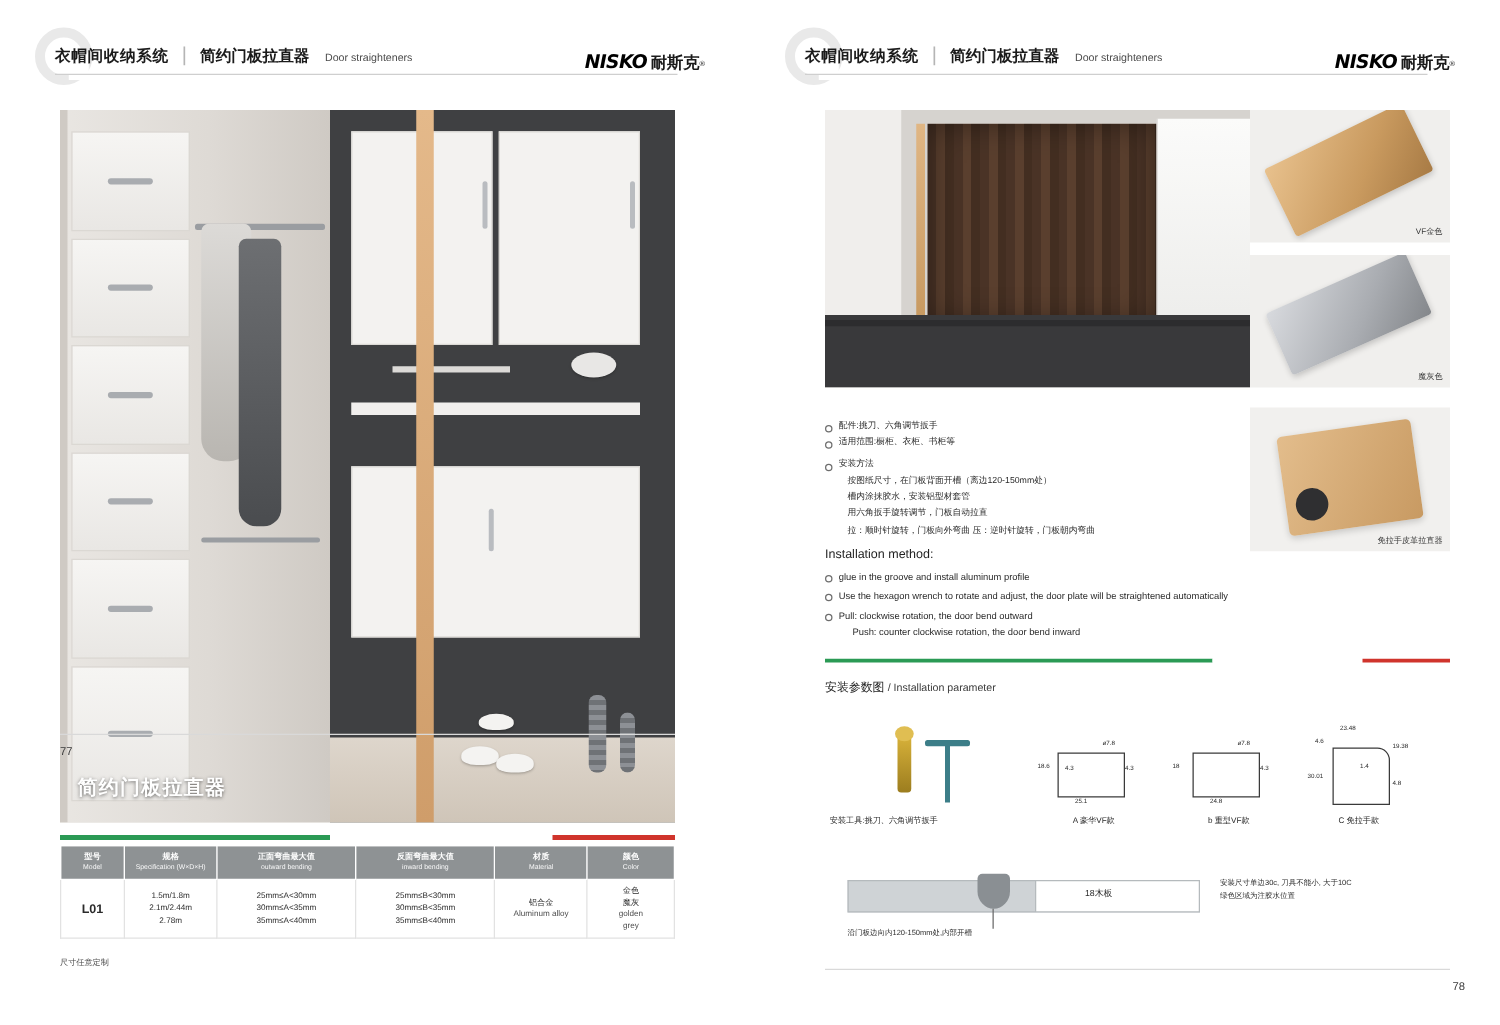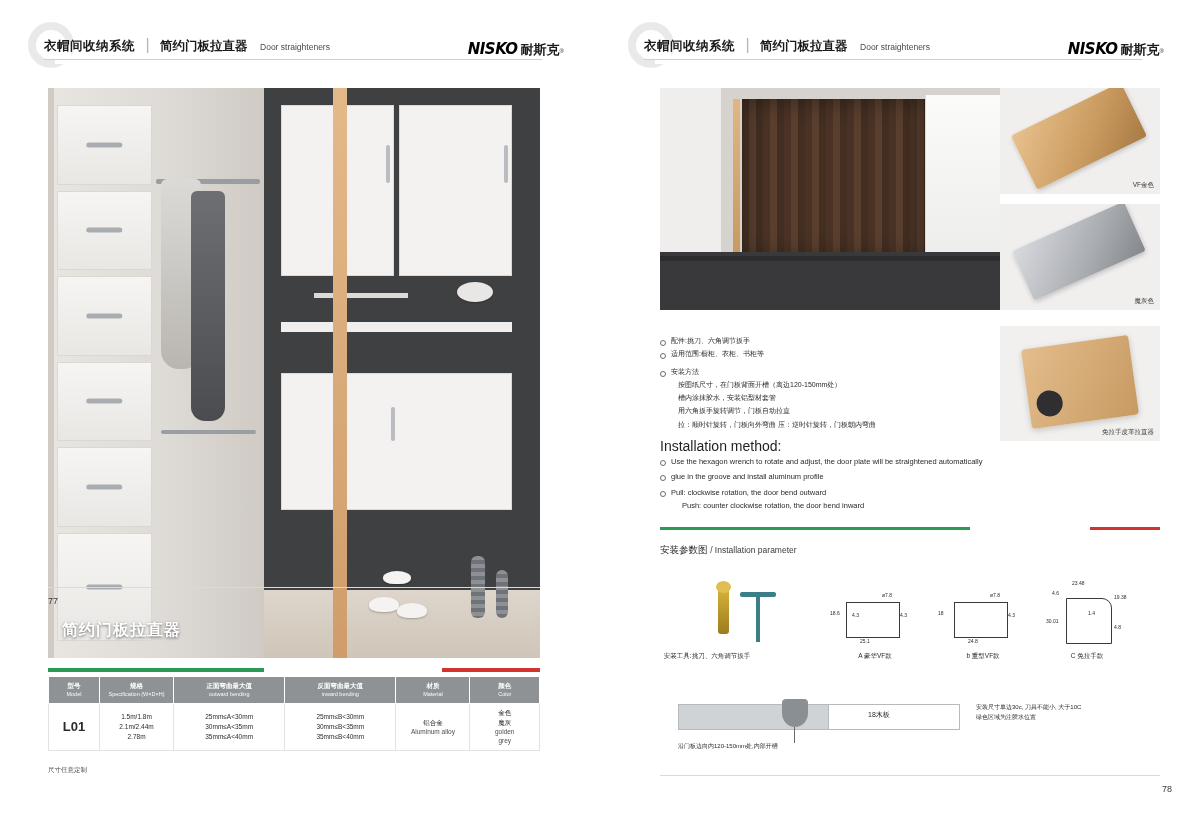--- a/index.html
+++ b/index.html
@@ -64,21 +64,21 @@
   .tbl{position:absolute;left:48px;top:676px;width:492px;border-collapse:collapse;table-layout:fixed;}
   .tbl th{
     background:#8e9294;color:#fff;font-size:6.5px;font-weight:bold;line-height:1.35;
     padding:5px 2px;border:1px solid #fff;text-align:center;
   }
   .tbl th .en{display:block;font-weight:normal;font-size:5.5px;opacity:.95;}
   .tbl td{
     border:1px solid #e2e2e2;font-size:6.5px;text-align:center;color:#2b2b2b;padding:4px 2px;
     background:#fff;line-height:1.5;
   }
-  .tbl td.model{font-size:13px;font-weight:bold;margin-left:10px;}
+  .tbl td.model{font-size:10px;font-weight:bold;margin-left:10px;}
   .tbl td.mat,.tbl td.col{font-size:6.5px;line-height:1.45;}
   .tbl td .en{display:block;color:#4d4d4d;}
   .note{position:absolute;left:48px;top:766px;font-size:6.5px;color:#4a4a4a;}
 
   
   .r-main{position:absolute;left:660px;top:88px;width:340px;height:222px;background:#d6d3cf;overflow:hidden;}
   .r-floor{position:absolute;left:0;bottom:0;width:100%;height:26%;background:#39393b;}
   .r-wallL{position:absolute;left:0;top:0;width:18%;height:78%;background:#f0eeec;}
   .r-wood{position:absolute;left:24%;top:5%;width:54%;height:72%;background:repeating-linear-gradient(90deg,#4a3326 0 7px,#5a3f2e 7px 14px,#432e21 14px 21px);box-shadow:inset 0 0 26px rgba(0,0,0,.45);}
   .r-doorwhite{position:absolute;left:78%;top:3%;width:22%;height:80%;background:linear-gradient(180deg,#fbfbfa,#ececea);border-left:1px solid #dcdad7;}
@@ -91,21 +91,21 @@
   .prof-grey{position:absolute;left:18px;top:20px;width:122px;height:54px;background:linear-gradient(135deg,#d8dade,#a9acb1 60%,#84878b);transform:rotate(-24deg);border-radius:3px;box-shadow:0 2px 5px rgba(0,0,0,.2);}
   .r-thumb3{position:absolute;left:1000px;top:326px;width:160px;height:115px;background:#f1f0ee;overflow:hidden;}
   .prof-c{position:absolute;left:26px;top:16px;width:108px;height:80px;background:linear-gradient(120deg,#e3bd8c,#c89a62);border-radius:4px;transform:rotate(-8deg);box-shadow:0 2px 6px rgba(0,0,0,.18);}
   .prof-c:after{content:"";position:absolute;left:8px;bottom:10px;width:26px;height:26px;border-radius:50%;background:#2f2f31;}
 
   
   .bullets{position:absolute;left:660px;top:334px;width:450px;}
   .bl{font-size:7px;color:#2a2a2a;line-height:1.9;position:relative;padding-left:11px;}
   .bl:before{content:"";position:absolute;left:0;top:6px;width:4px;height:4px;border-radius:50%;border:1px solid #6d6d6d;}
   .plain{font-size:7px;color:#2a2a2a;line-height:1.9;padding-left:18px;}
-  .inst-title{position:absolute;left:660px;top:438px;font-size:14px;color:#1f1f1f;}
+  .inst-title{position:absolute;left:660px;top:438px;font-size:10px;color:#1f1f1f;}
   .inst{position:absolute;left:660px;top:454px;width:460px;}
   .inst .bl{font-size:7.5px;line-height:2.05;}
   .inst .sub{font-size:7.5px;padding-left:22px;line-height:1.6;color:#2a2a2a;}
   .flagline{position:absolute;left:660px;top:527px;width:500px;height:3px;}
   .flagline i{display:block;float:left;height:3px;}
 
   .param-title{position:absolute;left:660px;top:544px;font-size:9.5px;color:#1f1f1f;}
   .param-box{position:absolute;left:660px;top:566px;width:500px;height:120px;}
   .tool{position:absolute;left:40px;top:22px;}
   .tool .bit{position:absolute;left:18px;top:0;width:11px;height:46px;background:linear-gradient(180deg,#d8b23a,#9c7d1f);border-radius:3px;}
@@ -312,22 +312,22 @@
     <div class="bl">适用范围:橱柜、衣柜、书柜等</div>
     <div class="bl" style="margin-top:4px;">安装方法</div>
     <div class="plain">按图纸尺寸，在门板背面开槽（离边120-150mm处）</div>
     <div class="plain">槽内涂抹胶水，安装铝型材套管</div>
     <div class="plain">用六角扳手旋转调节，门板自动拉直</div>
     <div class="plain">拉：顺时针旋转，门板向外弯曲    压：逆时针旋转，门板朝内弯曲</div>
   </div>
 
   <div class="inst-title">Installation method:</div>
   <div class="inst">
+    <div class="bl">glue in the groove and install aluminum profile</div>
     <div class="bl">Use the hexagon wrench to rotate and adjust,  the door plate will be straightened automatically</div>
-    <div class="bl">glue in the groove and install aluminum profile</div>
     <div class="bl">Pull: clockwise rotation, the door bend outward</div>
     <div class="sub">Push: counter clockwise rotation, the door bend inward</div>
   </div>
 
   <div class="flagline">
     <i style="width:62%;background:#2b9a55;"></i>
       <i style="width:24%;background:#ffffff;"></i>
       <i style="width:14%;background:#d0342c;"></i>
   </div>
 

